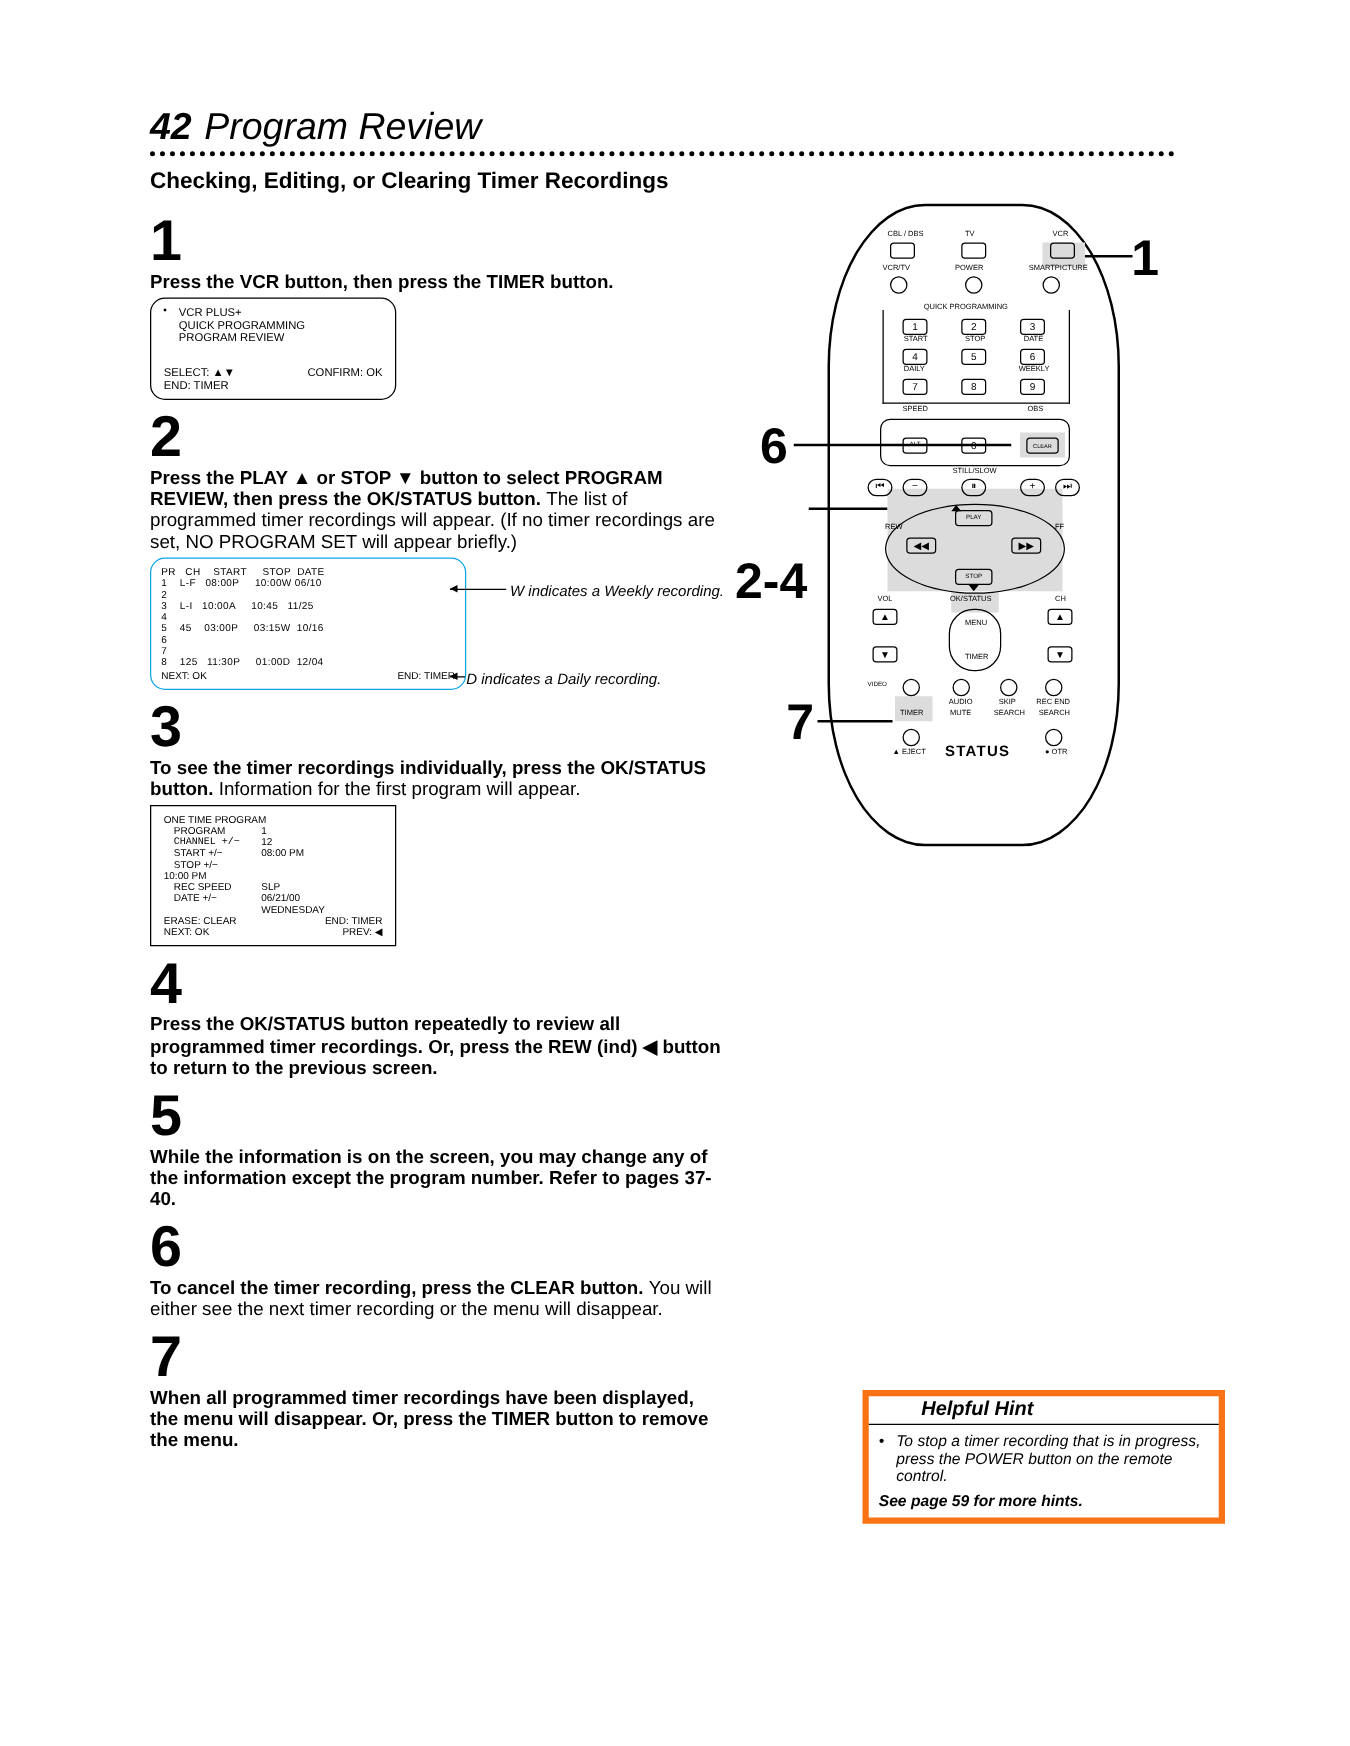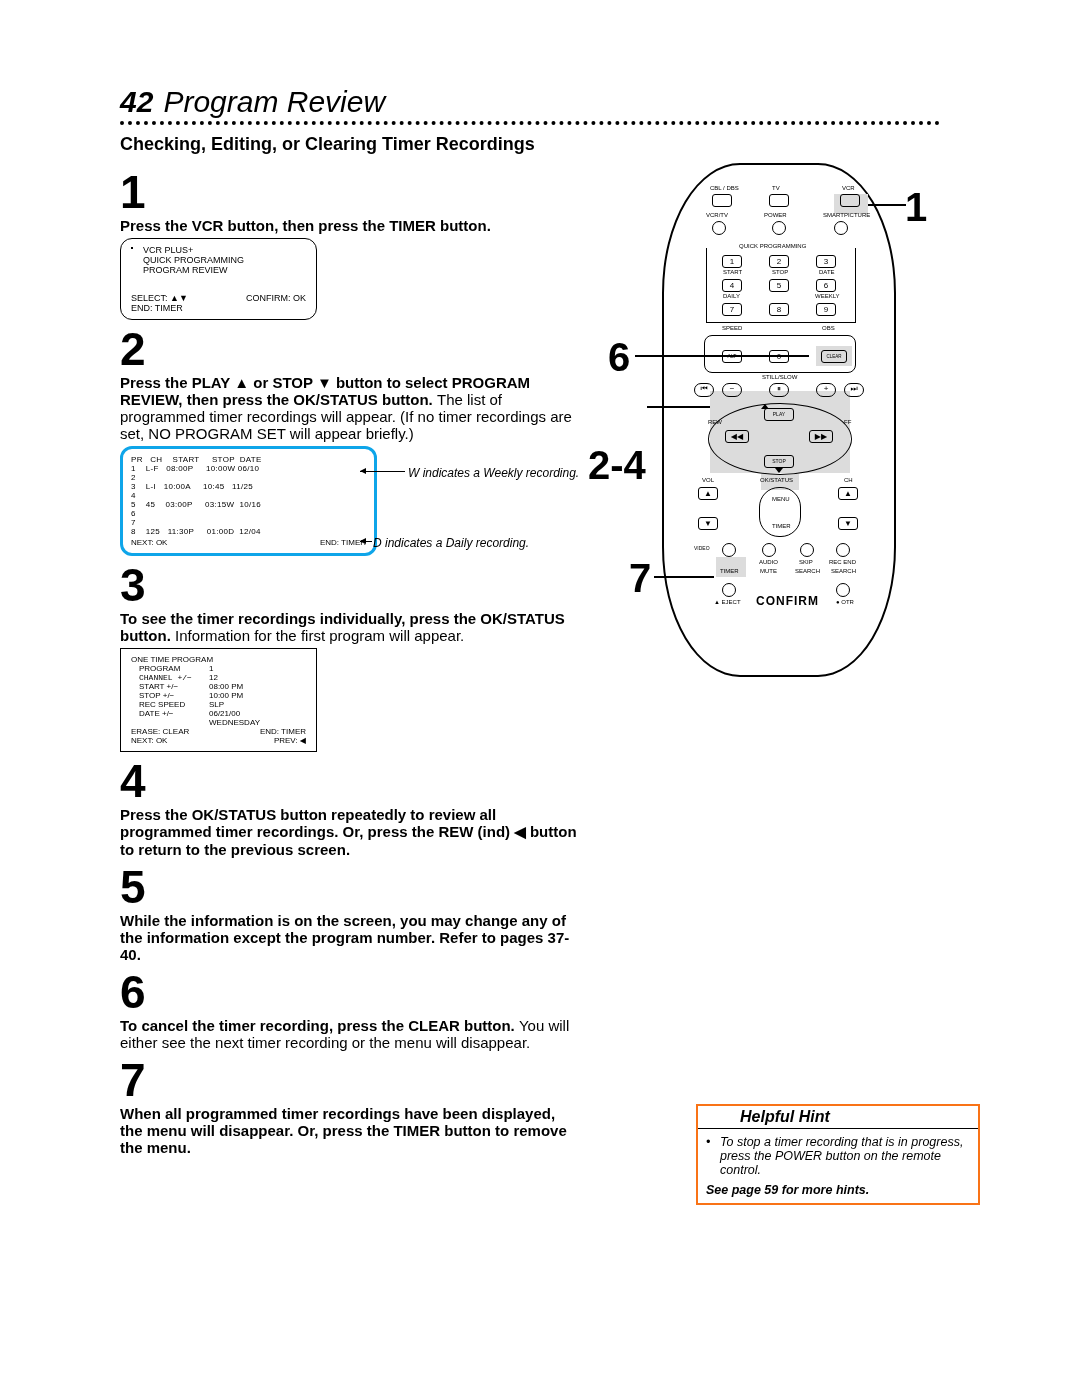--- a/index.html
+++ b/index.html
@@ -69,43 +69,43 @@
     border: 1px solid #000;
     border-radius: 12px;
     width: 175px;
     padding: 6px 10px;
     font-family: Arial, sans-serif;
     font-size: 9px;
     margin-top: 4px;
     position: relative;
   }
   .screen-box2 {
-    border: 3px solid #0ea5e9;
+    border: 1px solid #0ea5e9;
     border-radius: 12px;
     width: 235px;
     padding: 6px 8px;
     font-size: 8px;
     margin-top: 4px;
     position: relative;
   }
   .screen-box3 {
     border: 1px solid #000;
     border-radius: 0;
     width: 175px;
     padding: 6px 10px;
     font-size: 8px;
     margin-top: 4px;
   }
   .prog-row { display: flex; white-space: pre; font-family: Arial; letter-spacing:0.3px; }
   .helpful-hint-box {
-    border: 2px solid #f97316;
+    border: 5px solid #f97316;
     width: 280px;
     position: absolute;
     right: 100px;
-    bottom: 192px;
+    bottom: 178px;
   }
   .hint-header {
     border-bottom: 1px solid #000;
     padding: 2px 42px;
     font-style: italic;
     font-weight: bold;
     font-size: 16px;
   }
   .hint-body {
     padding: 6px 12px 6px 22px;
@@ -212,21 +212,21 @@
             <span>1</span>
           </div>
         <div style="display:flex;">
             <span style="width:70px;padding-left:8px;font-family:Liberation Mono, monospace;">CHANNEL +/−</span>
             <span>12</span>
           </div>
         <div style="display:flex;align-items:center;">
             <span style="width:70px;padding-left:8px;">START +/−</span>
             <span>08:00  PM</span>
           </div>
-        <div style="display:flex;">
+        <div style="display:flex;flex-direction:column;">
             <span style="width:70px;padding-left:8px;">STOP +/−</span>
             <span>10:00  PM</span>
           </div>
         <div style="display:flex;">
             <span style="width:70px;padding-left:8px;">REC SPEED</span>
             <span>SLP</span>
           </div>
         <div style="display:flex;">
             <span style="width:70px;padding-left:8px;">DATE +/−</span>
             <span>06/21/00</span>
@@ -354,21 +354,21 @@
           <span class="r-label" style="left:165px;top:394px;">REC END</span>
           <span class="r-label" style="left:56px;top:403px;">TIMER</span>
           <span class="r-label" style="left:96px;top:403px;">MUTE</span>
           <span class="r-label" style="left:131px;top:403px;">SEARCH</span>
           <span class="r-label" style="left:167px;top:403px;">SEARCH</span>
 
           <div class="r-circle" style="left:58px;top:418px;"></div>
           <div class="r-circle" style="left:172px;top:418px;"></div>
           <span class="r-label" style="left:50px;top:434px;">▲ EJECT</span>
           <span class="r-label" style="left:172px;top:434px;">● OTR</span>
-          <span style="position:absolute;left:92px;top:429px;font-weight:bold;font-size:12px;letter-spacing:1px;">CONFIRM</span>
+          <span style="position:absolute;left:92px;top:429px;font-weight:bold;font-size:12px;letter-spacing:1px;">STATUS</span>
         </div>
       </div>
     </div>
   </div>
 
   <div class="helpful-hint-box">
     <div class="hint-header">Helpful Hint</div>
     <div class="hint-body">To stop a timer recording that is in progress, press the POWER button on the remote control.</div>
     <div class="hint-footer">See page 59 for more hints.</div>
   </div>

